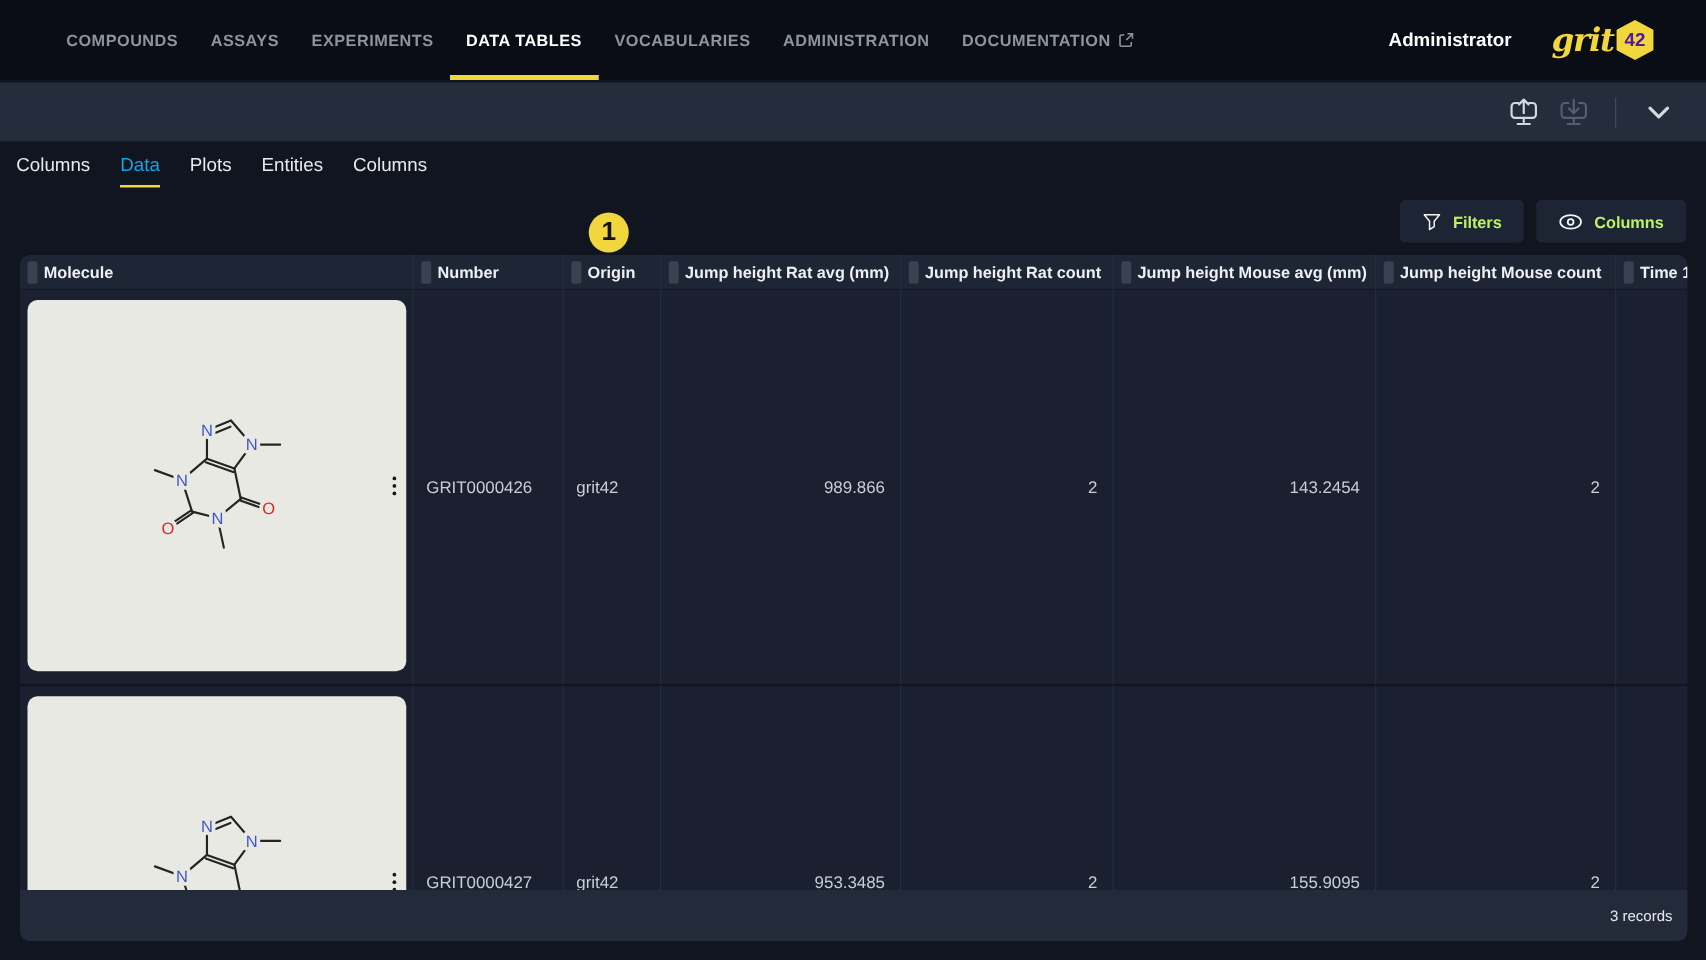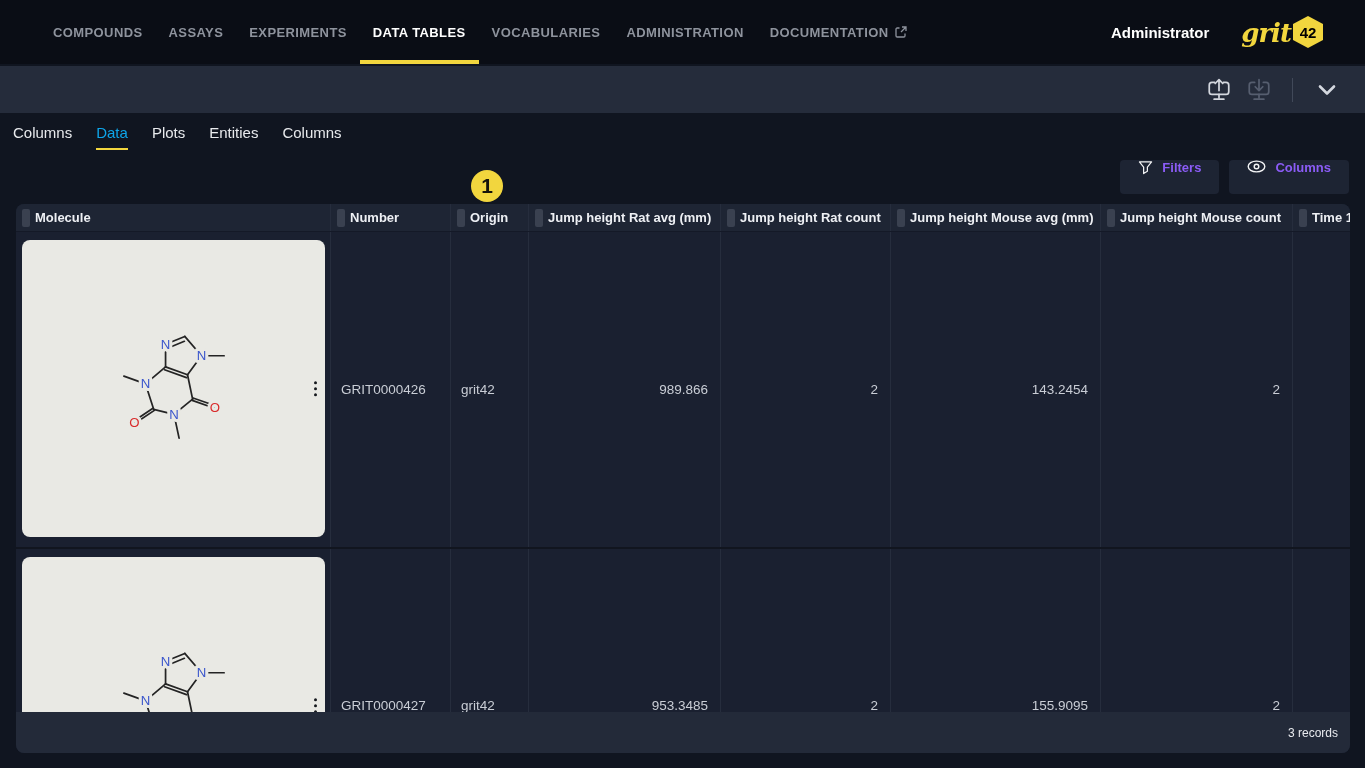--- a/index.html
+++ b/index.html
@@ -16,42 +16,42 @@
               border-bottom:4px solid transparent; cursor:pointer; white-space:nowrap; }
   .nav-item.active { color:#ffffff; border-bottom-color:#f2d63e; }
   .nav-right { display:flex; align-items:center; gap:32px; padding-right:42px; }
   .user-name { color:#ffffff; font-weight:bold; font-size:15px; }
   .logo { display:flex; align-items:flex-end; gap:2px; }
   .logo-text { font-family:"DejaVu Serif", serif; font-style:italic; font-weight:bold;
                font-size:26px; color:#f2d63e; letter-spacing:-1px; }
   .logo-hex { width:30px; height:32px; background:#f2d63e;
               clip-path:polygon(50% 0,100% 25%,100% 75%,50% 100%,0 75%,0 25%);
               display:flex; align-items:center; justify-content:center;
-              color:#000000; font-weight:bold; font-size:15px; }
+              color:#4c1d95; font-weight:bold; font-size:15px; }
 
   
   .subtoolbar { position:absolute; left:0; top:66px; width:1365px; height:47px;
                 background:#252c3b; display:flex; align-items:center;
                 justify-content:flex-end; padding-right:22px; gap:10px; }
   .tool-btn { background:none; border:none; cursor:pointer; display:flex;
               align-items:center; justify-content:center; padding:2px; }
   .tool-divider { width:1px; height:24px; background:#414959; margin:0 8px; }
 
   
   .tabs { position:absolute; left:13px; top:124px; display:flex; gap:24px; }
   .tab { font-size:15px; color:#e8eaed; padding-bottom:7px; cursor:pointer;
          border-bottom:2px solid transparent; }
   .tab.active { color:#0ea5e9; border-bottom-color:#f2d63e; }
 
   
   .actions { position:absolute; right:16px; top:160px; display:flex; gap:10px; }
   .action-btn { height:34px; background:#1d2433; border:none; border-radius:4px;
-                color:#8b5cf6; font-weight:bold; font-size:13px;
+                color:#bef264; font-weight:bold; font-size:13px;
                 font-family:"Liberation Sans", sans-serif;
-                display:flex; align-items:flex-start; gap:9px; padding:0 18px; cursor:pointer; }
+                display:flex; align-items:center; gap:9px; padding:0 18px; cursor:pointer; }
 
   
   .marker { position:absolute; left:471px; top:170px; width:32px; height:32px;
             border-radius:50%; background:#f2d63e; color:#15130a;
             display:flex; align-items:center; justify-content:center;
             font-size:21px; font-weight:800; z-index:50; }
 
   
   .datatable { position:absolute; left:16px; top:204px; width:1334px; height:549px;
                border-radius:8px; overflow:hidden; background:#1a2030;

